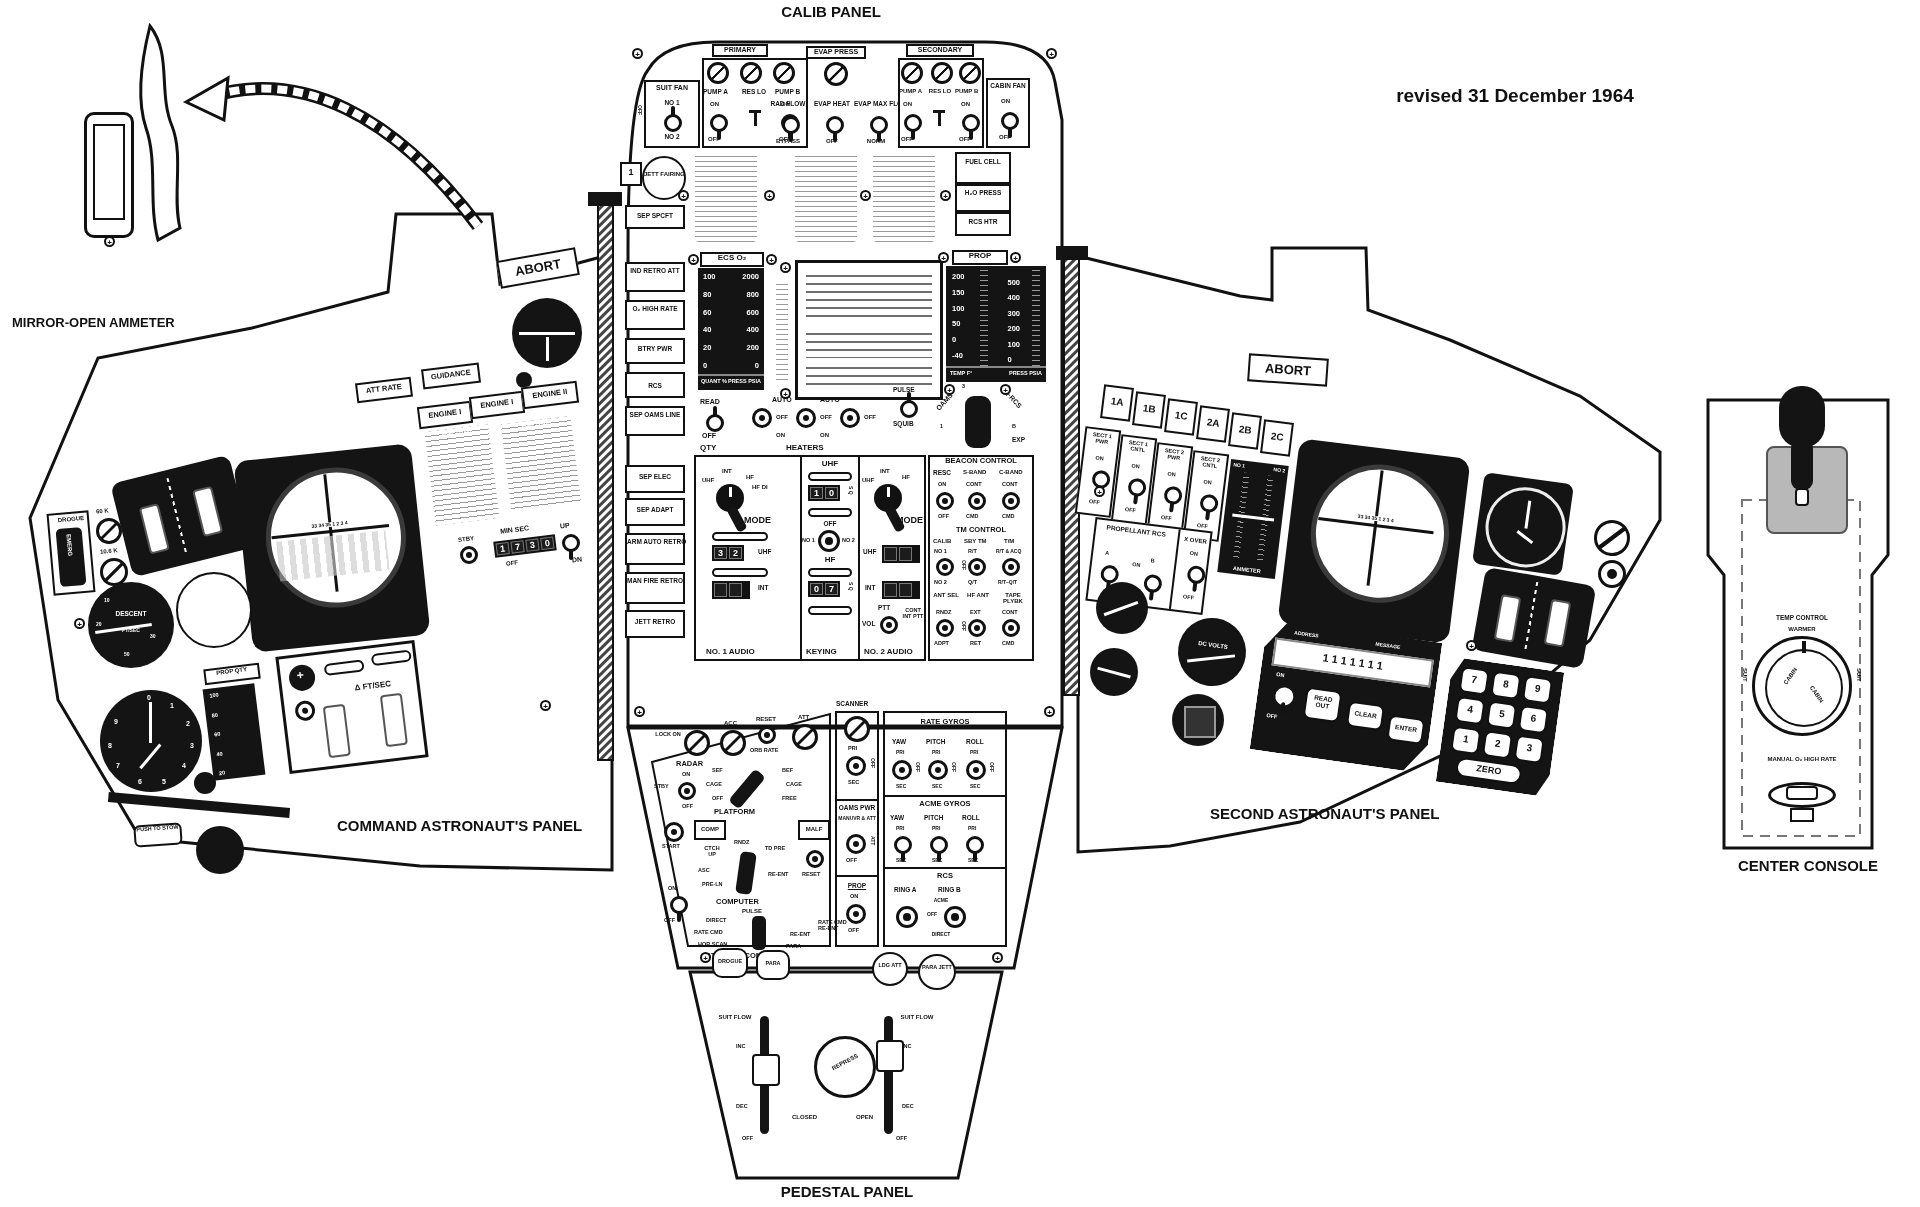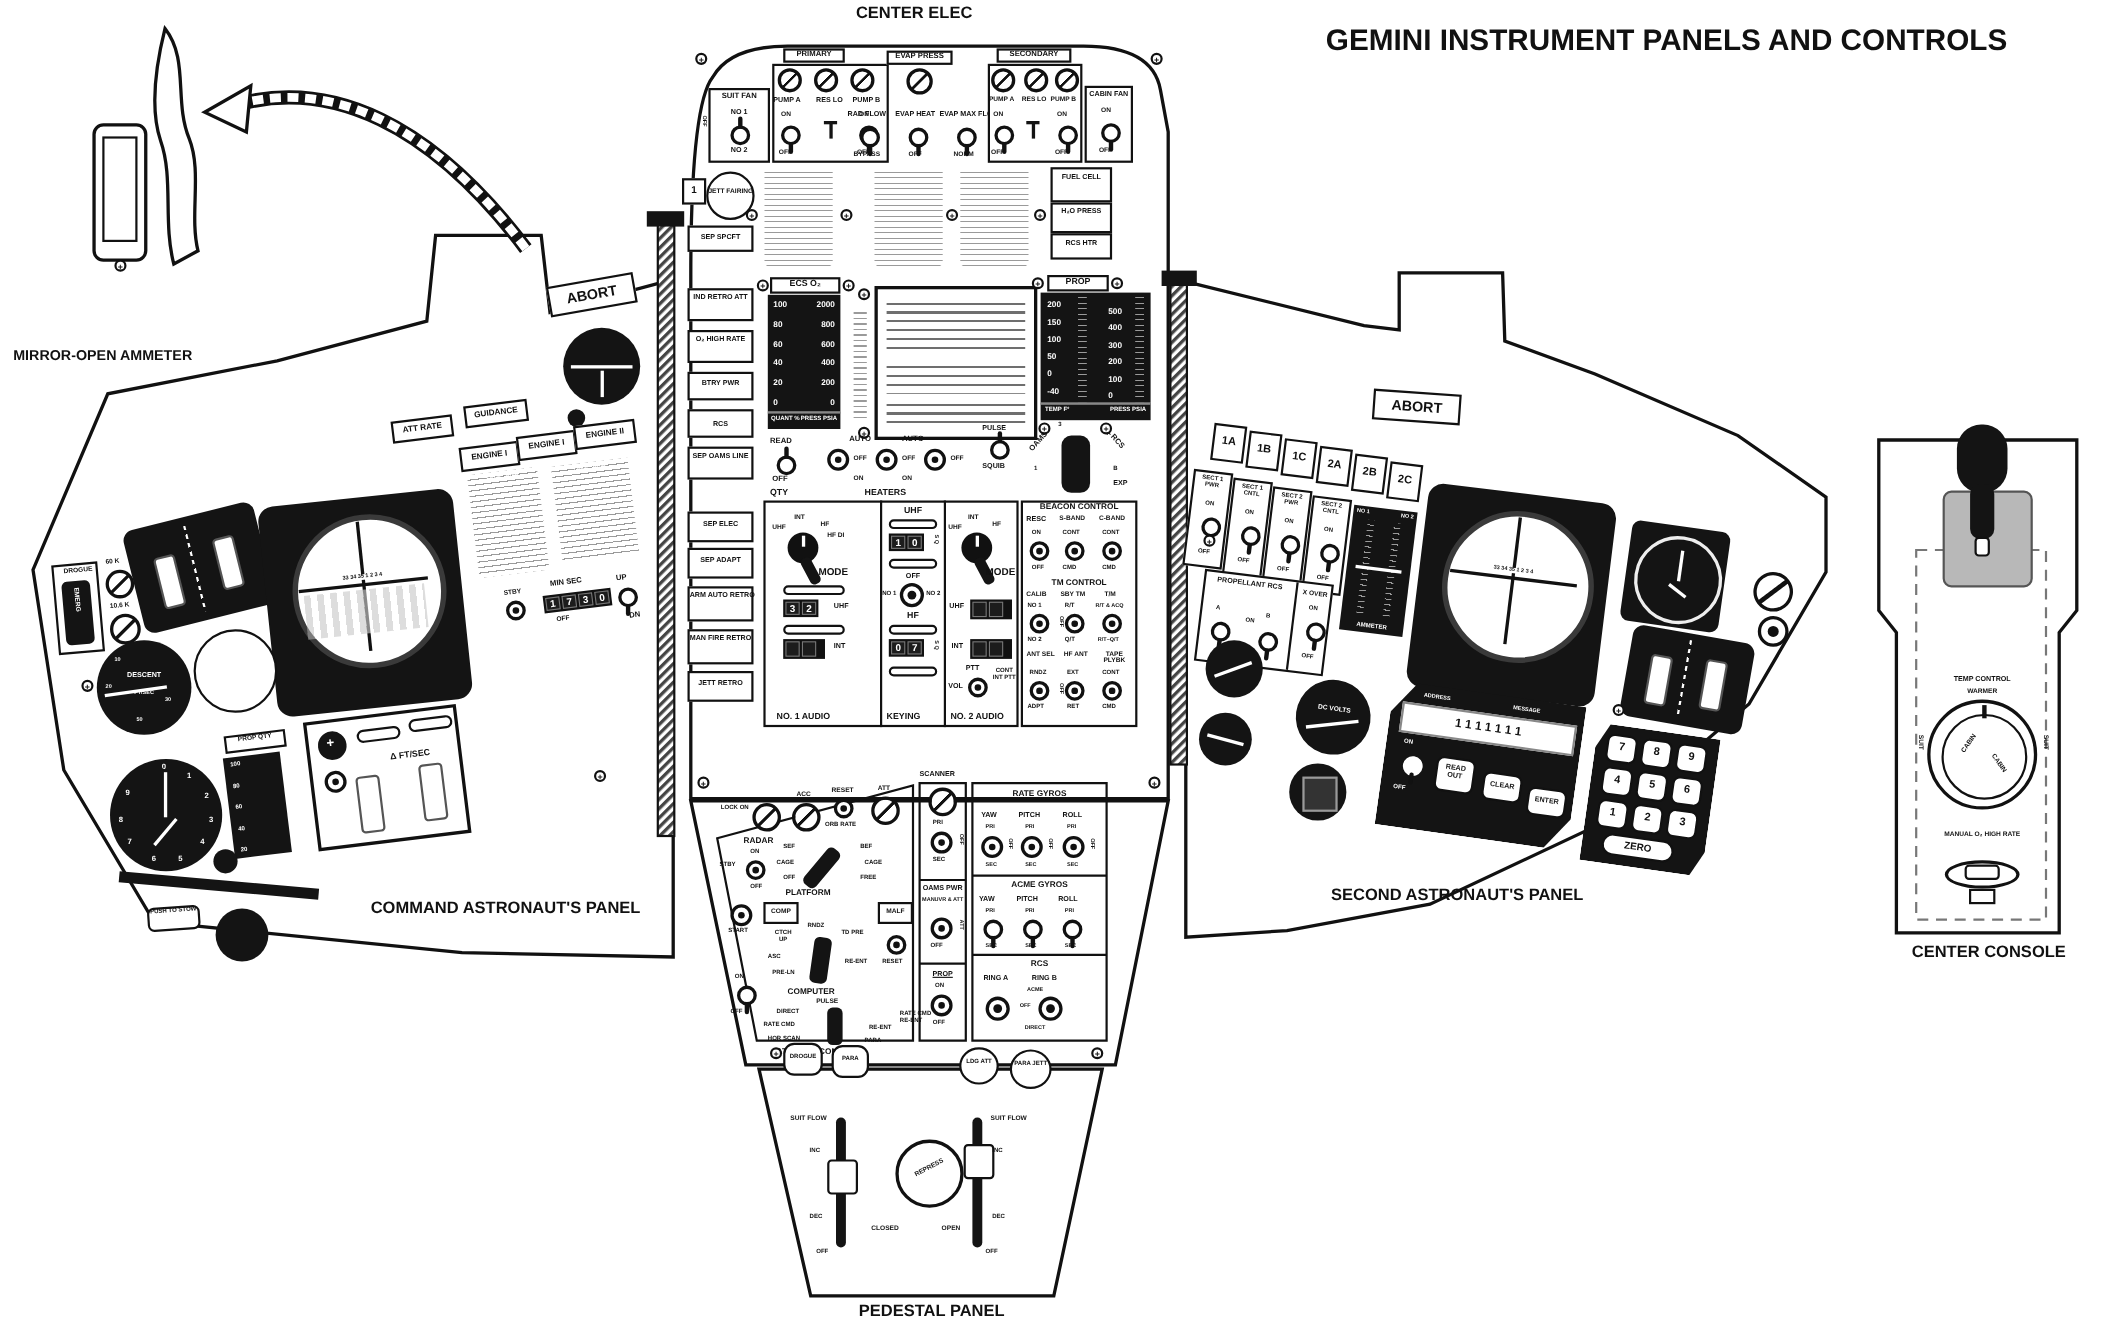--- a/index.html
+++ b/index.html
@@ -69,23 +69,23 @@
     <rect x="588" y="192" width="34" height="14" fill="#141414"></rect>
     <rect x="1056" y="246" width="32" height="14" fill="#141414"></rect>
 
     <path d="M150,26 C172,54 158,92 172,126 C184,156 172,196 180,228 L158,240 C148,202 158,162 146,128 C136,98 142,58 150,26 Z" fill="#fff" stroke="#111" stroke-width="3"></path>
 
     <path d="M478,226 C392,112 300,70 212,96" fill="none" stroke="#111" stroke-width="13"></path>
     <path d="M478,226 C392,112 300,70 212,96" fill="none" stroke="#fff" stroke-width="8" stroke-dasharray="10 6"></path>
     <polygon points="186,102 228,78 224,120" fill="#fff" stroke="#111" stroke-width="3"></polygon>
   </svg>
 
-  <div class="t f15" style="left:1195px;top:22px;width:640px;text-align:center;font-size:27px">GEMINI INSTRUMENT PANELS AND CONTROLS</div>
-
-  <div class="t f15" style="left:756px;top:4px;width:150px;text-align:center">CENTER ELEC</div>
+  <div class="t" style="left:1195px;top:86px;width:640px;text-align:center;font-size:19px">revised 31 December 1964</div>
+
+  <div class="t f15" style="left:756px;top:4px;width:150px;text-align:center">CALIB PANEL</div>
   <div class="t f13" style="left:12px;top:316px">MIRROR-OPEN AMMETER</div>
   <div class="t f15" style="left:337px;top:818px">COMMAND ASTRONAUT'S PANEL</div>
   <div class="t f15" style="left:1210px;top:806px">SECOND ASTRONAUT'S PANEL</div>
   <div class="t f15" style="left:1718px;top:858px;width:180px;text-align:center">CENTER CONSOLE</div>
   <div class="t f15" style="left:712px;top:1184px;width:270px;text-align:center">PEDESTAL PANEL</div>
 
   <div class="box" style="left:84px;top:112px;width:50px;height:126px;border-width:3px;border-radius:10px"></div>
   <div class="box" style="left:93px;top:124px;width:32px;height:96px"></div>
   <div class="scr" style="left:104px;top:236px">+</div>
 

